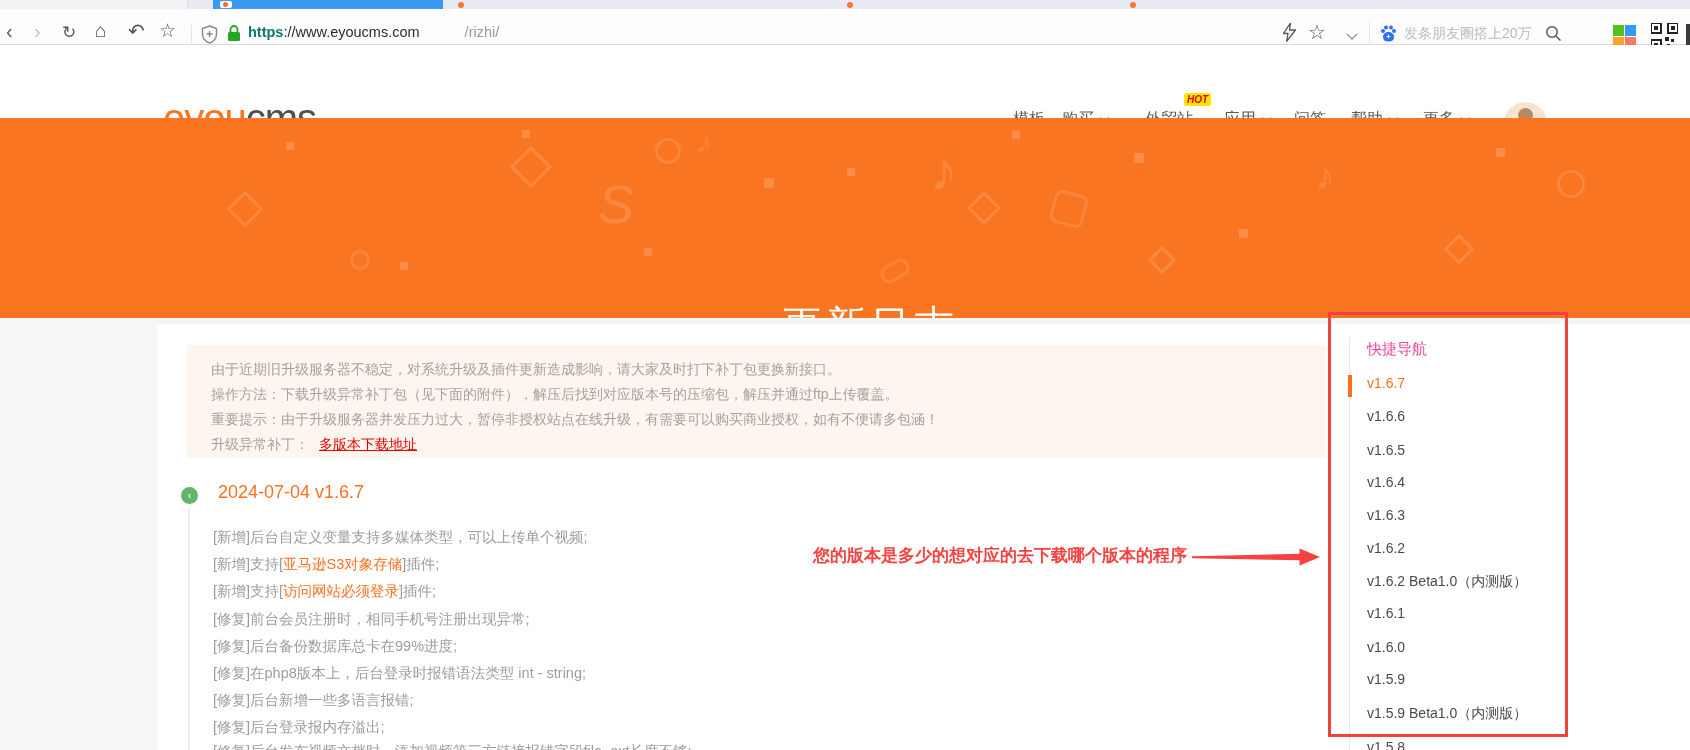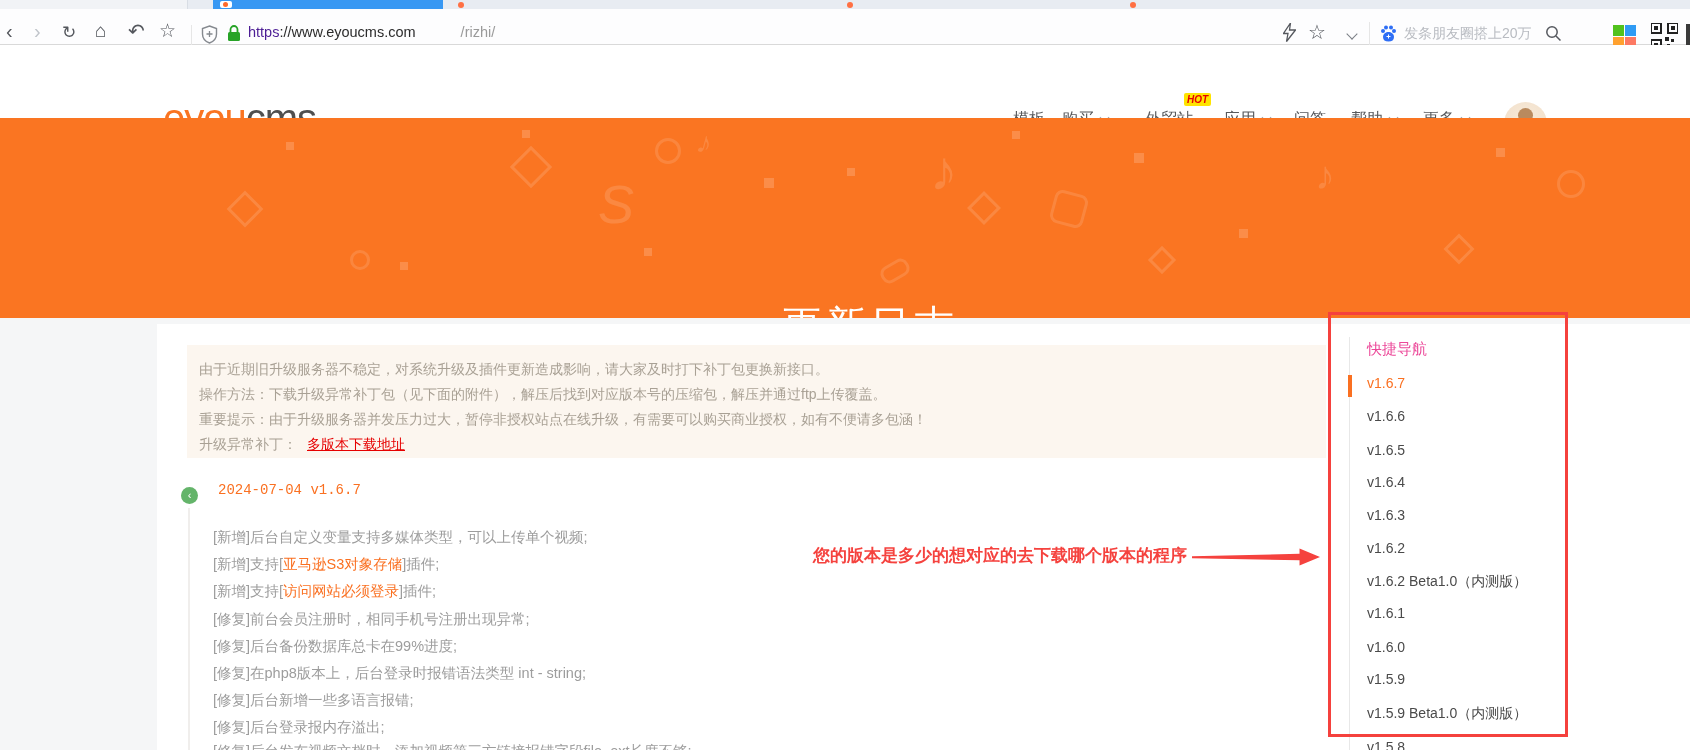--- a/index.html
+++ b/index.html
@@ -13,21 +13,21 @@
   .tab-prev  { left:0; top:0; width:188px; height:9px; background:#f1f3f6; border-right:1px solid #d8dde4; }
   .tab-active{ left:213px; top:0; width:230px; height:9px; background:#3898f3; }
   .tab-favicon { left:220px; top:1px; width:12px; height:7px; background:#fff; border-radius:2px; }
   .tab-favicon i { position:absolute; left:3px; top:1px; width:5px; height:5px; border-radius:50%; background:#ff6a2b; }
   .tab-dot { top:2px; width:6px; height:6px; border-radius:50%; background:#ff7043; }
 
   .toolbar { left:0; top:9px; width:1690px; height:36px; background:#fdfdfe; border-bottom:1px solid #d9d9d9; }
   .tb-ic { position:absolute; top:11px; font-size:20px; line-height:22px; color:#54575d; }
   .vsep { position:absolute; top:16px; width:1px; height:20px; background:#e6e6e6; }
   .urltext { position:absolute; left:248px; top:15px; font-size:14.5px; letter-spacing:0; }
-  .url-proto { color:#4c1d95; }
+  .url-proto { color:#0f766e;font-weight:bold; }
   .url-host  { color:#2b2b2b; }
   .url-path  { color:#9a9a9a;margin-left:45px; }
   .search-ph { position:absolute; left:1404px; top:16px; font-size:14px; color:#b8bbc1; }
   .caret-down { position:absolute; width:8px; height:8px; border-right:1.6px solid #7a7e85; border-bottom:1.6px solid #7a7e85; transform:rotate(45deg); }
   .grid-ic { left:1613px; top:16px; width:24px; height:24px; }
   .grid-ic b { position:absolute; width:11px; height:11px; }
   .qr-box { left:1651px; top:14px; }
   .edge-sliver { left:1686px; top:15px; width:4px; height:24px; background:#3a3a3a; }
 
   
@@ -49,27 +49,27 @@
   .deco { position:absolute; color:rgba(255,255,255,.14); }
   .deco-sq { position:absolute; background:rgba(255,255,255,.18); }
   .deco-dm { position:absolute; border:3px solid rgba(255,255,255,.14); transform:rotate(45deg); }
   .deco-ci { position:absolute; border:3px solid rgba(255,255,255,.13); border-radius:50%; }
   .deco-rr { position:absolute; border:3px solid rgba(255,255,255,.13); border-radius:8px; }
 
   
   .page-bg { left:0; top:318px; width:1690px; height:432px; background:#f5f6f7; }
   .content-card { left:157px; top:324px; width:1533px; height:426px; background:#fff; }
 
-  .notice { left:187px; top:345px; width:1139px; height:113px; background:#fcf6ef; padding:12px 0 0 12px; }
+  .notice { left:187px; top:345px; width:1139px; height:113px; background:#fcf6ef; padding:12px 0 0 24px; }
   .notice div { font-size:14px; color:#a9a195; line-height:25px; white-space:nowrap; }
   .notice-link { color:#e60000; text-decoration:underline; margin-left:10px; cursor:pointer; }
 
   .tl-node { left:181px; top:487px; width:17px; height:17px; border-radius:50%; background:#64b46a; color:#fff; font-size:11px; text-align:center; line-height:16px; }
   .tl-line { left:188px; top:508px; width:2px; height:242px; background:#f0eeec; }
-  .cl-heading { left:218px; top:482px; font-size:14px; color:#fa7021;font-family:Liberation Mono, monospace; }
+  .cl-heading { left:218px; top:482px; font-size:18px; color:#fa7021; }
   .cl-line { position:absolute; left:213px; font-size:14.5px; color:#9d9d9d; white-space:nowrap; }
   .cl-line .hl { color:#fa7021; }
 
   .annot-text { left:813px; top:544px; font-size:17px; font-weight:bold; color:#f5423e; white-space:nowrap; }
   .annot-arrow { left:1192px; top:547px; width:128px; height:20px; background:#f5423e;
     clip-path:polygon(0 46%, 84% 34%, 84% 8%, 100% 50%, 84% 92%, 84% 66%, 0 56%); }
 
   
   .side-border { left:1349px; top:337px; width:1px; height:413px; background:#e8e8e8; }
   .side-title { left:1367px; top:340px; font-size:15px; color:#ec4899; }

